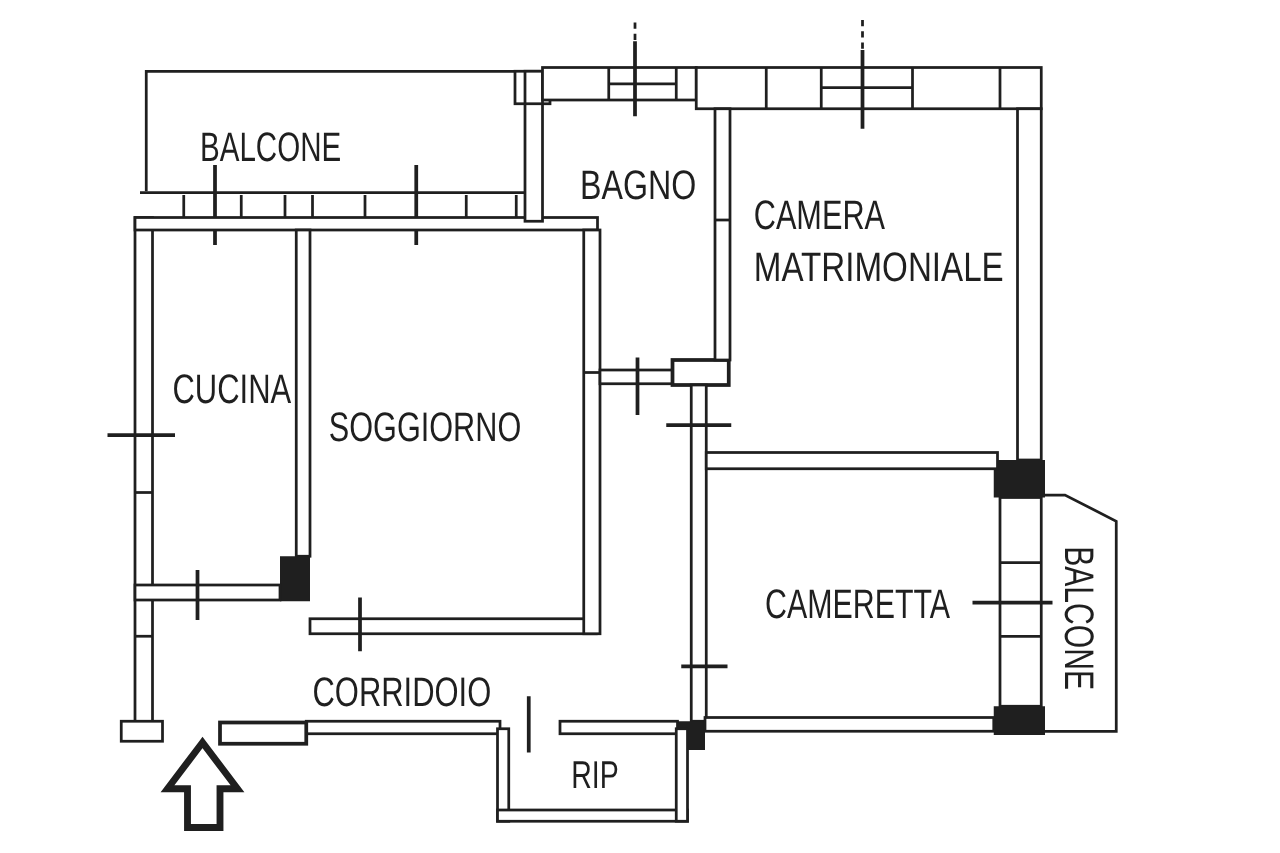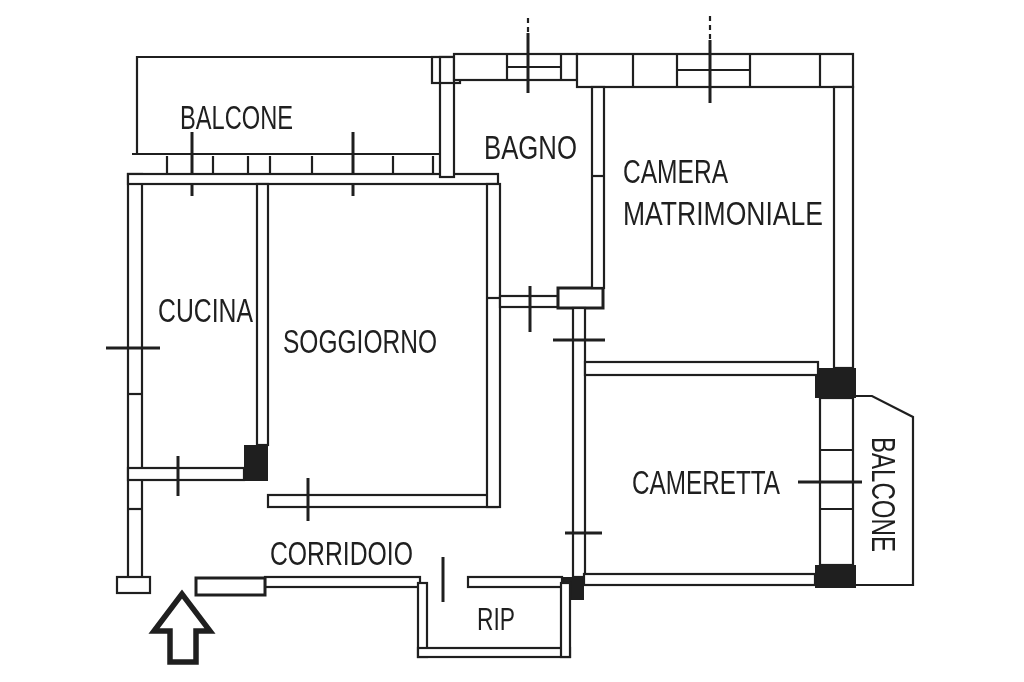--- a/index.html
+++ b/index.html
@@ -1,21 +1,20 @@
 <!DOCTYPE html>
 <html style="--ink: #1f1f1f; --paper: #ffffff;"><head>
 <meta charset="utf-8">
 <style>
   :root { --ink:#1f1f1f; --paper:#ffffff; }
   html,body { margin:0; padding:0; background:#fff; }
   .stage {
     width:984px; height:682px; position:relative;
     background:var(--paper); overflow:hidden;
     font-family:"Liberation Sans", sans-serif;
-    margin-left:20px;
   }
   svg { display:block; }
   
   .hw { fill:#fff; stroke:var(--ink); stroke-width:2.2; }
   .hw3 { fill:#fff; stroke:var(--ink); stroke-width:3; }
   
   .sw { fill:var(--ink); stroke:none; }
   
   .thin { fill:none; stroke:var(--ink); stroke-width:2.2; }
   

